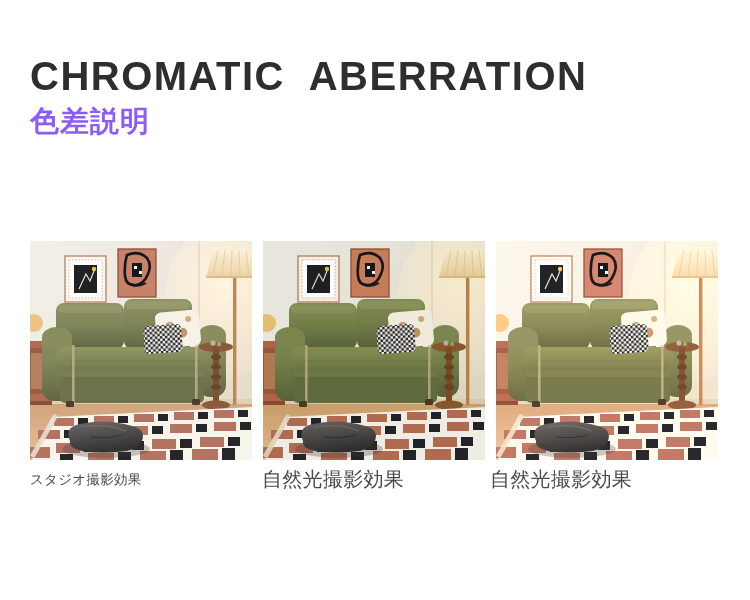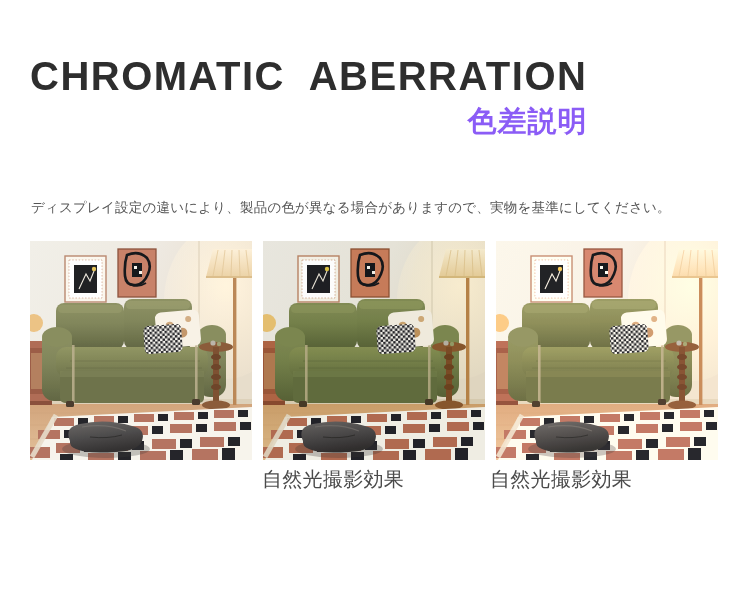--- a/index.html
+++ b/index.html
@@ -6,21 +6,21 @@
   html, body { margin: 0; padding: 0; }
   body {
     width: 750px;
     height: 600px;
     background: #ffffff;
     font-family: "Liberation Sans", "DejaVu Sans", sans-serif;
     overflow: hidden;
     position: relative;
   }
 
-  .page { position: relative; width: 750px; height: 600px; text-align: right; }
+  .page { position: relative; width: 750px; height: 600px; }
 
   
   .heading-block { position: absolute; left: 30px; top: 54px; }
   .title-en {
     font-size: 40px;
     line-height: 44px;
     font-weight: bold;
     color: #2e2e2e;
     letter-spacing: 1.5px;
     white-space: pre;
@@ -98,21 +98,20 @@
 </head>
 <body>
 
 <div class="page">
 
   <div class="heading-block">
     <div class="title-en">CHROMATIC  ABERRATION</div>
     <div class="title-ja">色差説明</div>
   </div>
 
-  <div class="subtitle">ディスプレイ設定の違いにより、製品の色が異なる場合がありますので、実物を基準にしてください。</div>
 
   <div class="panels">
 
     <div class="panel p1">
       <svg class="scene" viewBox="0 0 222 219" preserveAspectRatio="xMidYMid slice">
         <defs>
           <linearGradient id="wallg1" x1="0" y1="0" x2="1" y2="0.3">
             <stop offset="0%" stop-color="#eceae3"></stop>
             <stop offset="55%" stop-color="#e9e5dc"></stop>
             <stop offset="100%" stop-color="#e3d9c5"></stop>
@@ -723,17 +722,18 @@
           <ellipse cx="76" cy="208" rx="44" ry="9" fill="#3c3a38" opacity="0.28"></ellipse>
           <path d="M40 200 q-6 -14 10 -17 q26 -6 52 2 q14 3 10 15 q-4 10 -26 11 q-30 2 -40 -3 q-7 -3 -6 -8 z" fill="url(#cushg3)"></path>
           <path d="M52 186 q24 -4 44 4" stroke="#7a7671" stroke-width="1.2" fill="none" opacity="0.7"></path>
           <path d="M60 196 q18 2 32 -2" stroke="#2d2c2b" stroke-width="1" fill="none" opacity="0.8"></path>
         </g>
       </svg>
     </div>
   </div>
 
   <div class="captions">
+    <div class="caption c1">スタジオ撮影効果</div>
     <div class="caption c2">自然光撮影効果</div>
     <div class="caption c3">自然光撮影効果</div>
   </div>
 
 </div>
 
 </body></html>

